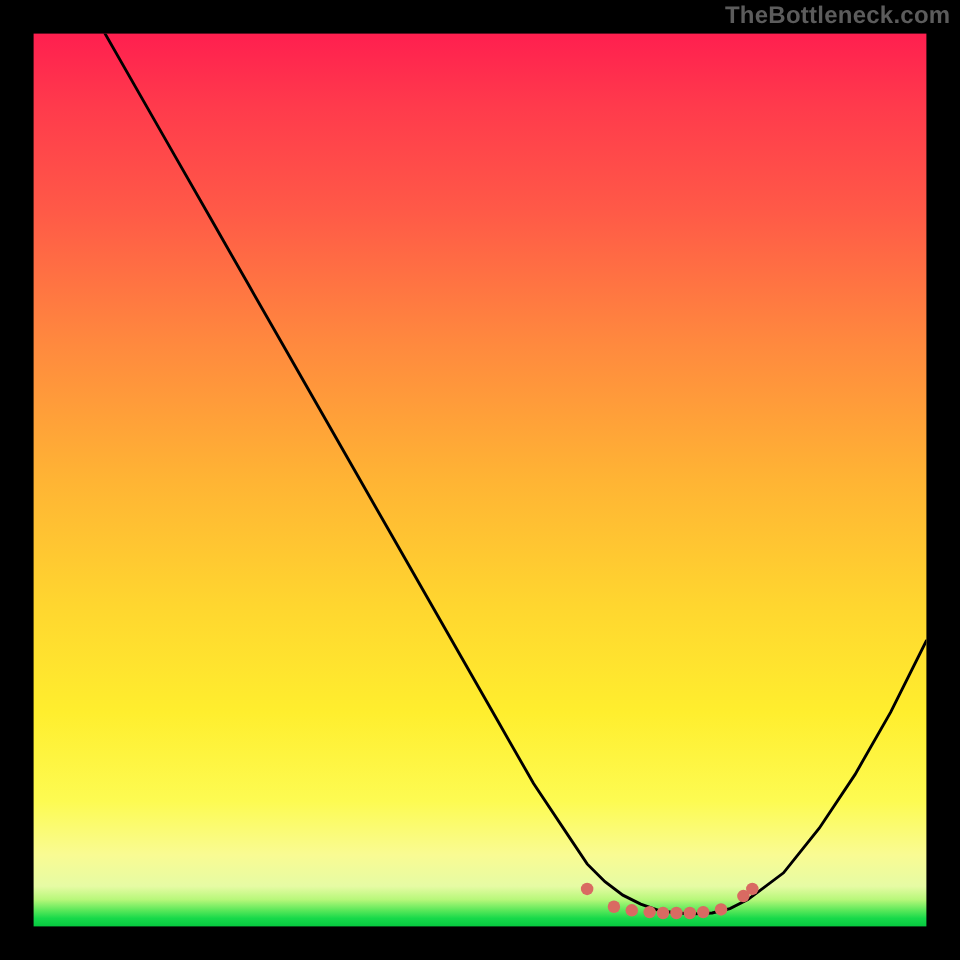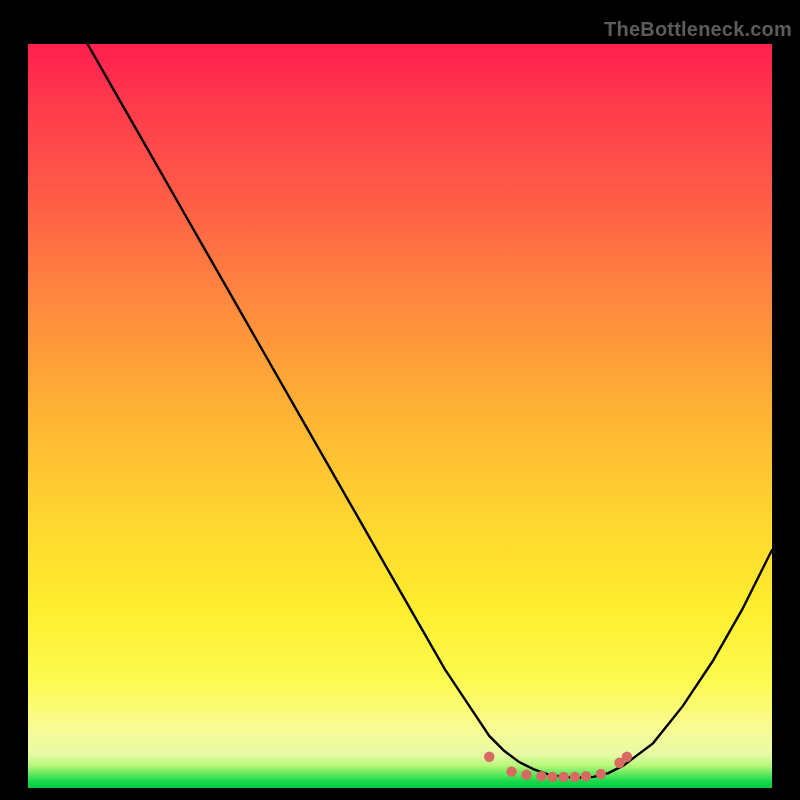--- a/index.html
+++ b/index.html
@@ -9,21 +9,20 @@
     height: 800px;
     background: #000;
     overflow: hidden;
     font-family: Arial, Helvetica, sans-serif;
   }
   .frame {
     position: relative;
     width: 800px;
     height: 568px;
     background: #000;
-    margin-top: 16px;
   }
   .watermark {
     position: absolute;
     top: 2px;
     right: 8px;
     color: #5c5c5c;
     font-size: 20px;
     font-weight: 600;
     letter-spacing: 0.2px;
     z-index: 20;

